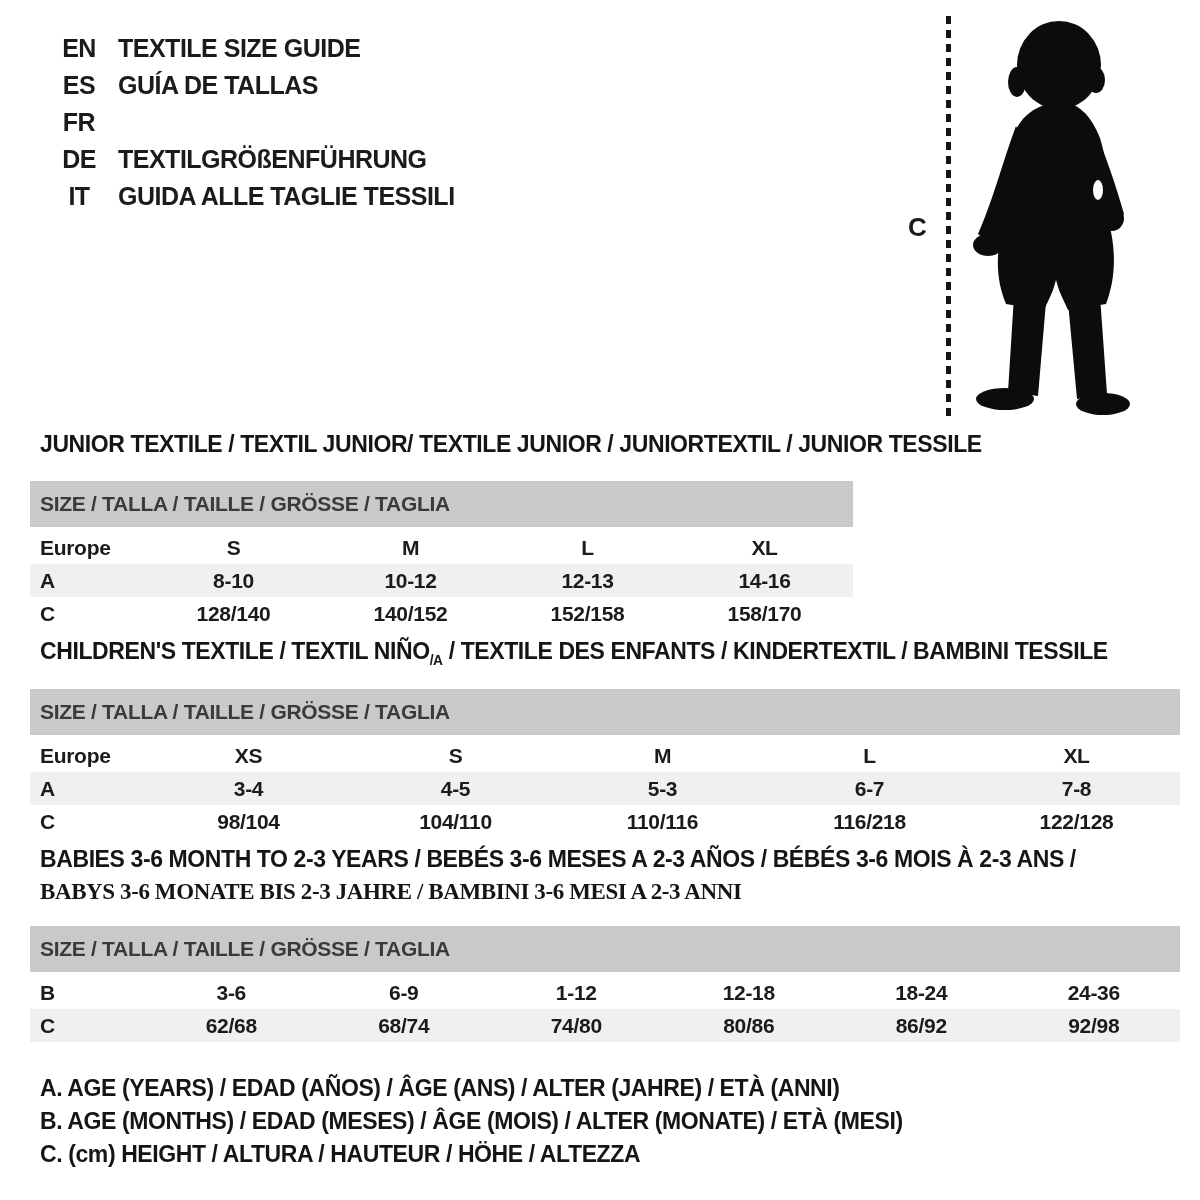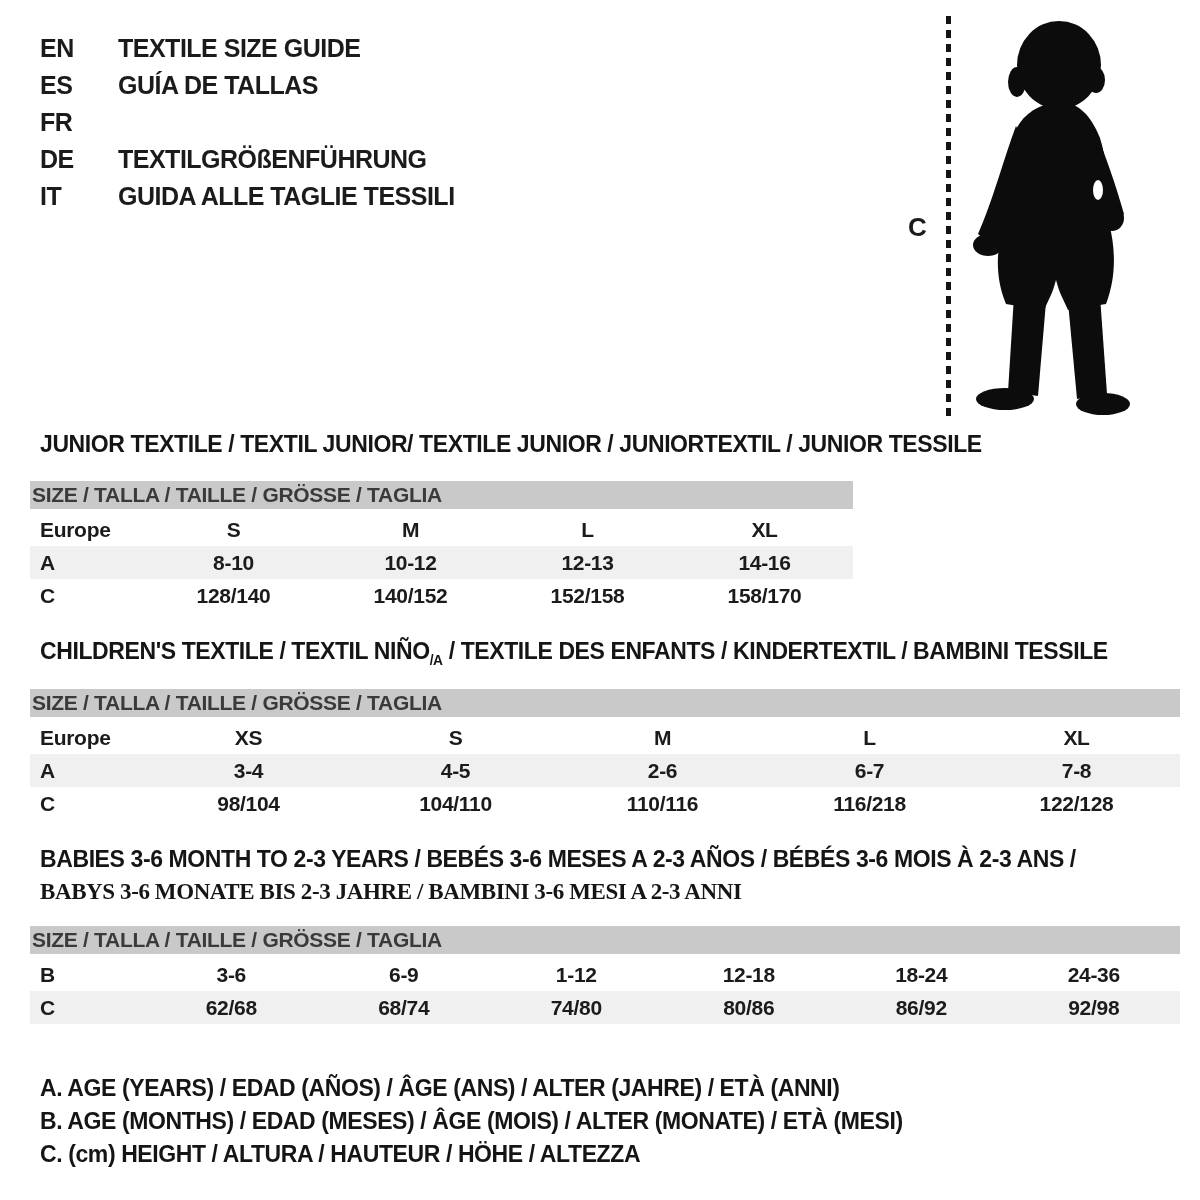--- a/index.html
+++ b/index.html
@@ -7,21 +7,21 @@
   body {
     width:1200px; height:1200px; position:relative; overflow:hidden;
     font-family:"Liberation Sans", sans-serif;
     color:#1b1b1b;
     -webkit-font-smoothing:antialiased;
   }
   .abs { position:absolute; }
 
   
   .lang-block { left:40px; top:30px; }
-  .lang-row { display:flex; height:37px; align-items:center; }
+  .lang-row { display:flex; height:37px; align-items:center;text-align:center; }
   .lang-code { width:78px; font-size:25px; font-weight:700; letter-spacing:-0.5px; }
   .lang-label { font-size:25px; font-weight:700; letter-spacing:-0.5px; }
 
   
   .measure-label { left:908px; top:212px; font-size:26px; font-weight:700; }
   .dotted-line {
     left:946px; top:16px; width:5px; height:402px;
     background:repeating-linear-gradient(to bottom, #141414 0 8px, transparent 8px 14px);
   }
   .silhouette { left:960px; top:18px; width:192px; height:404px; }
@@ -36,22 +36,22 @@
   .h-children { top:638px; }
   .h-babies1  { top:846px; }
   .h-babies2  { top:879px;font-family:Liberation Serif, serif; }
 
   
   .size-table { left:30px; }
   .t-junior   { top:481px; width:823px;  }
   .t-children { top:689px; width:1150px; }
   .t-babies   { top:926px; width:1150px; }
   .thead {
-    height:28px; background:#c9c9c9; margin-bottom:4px;
-    display:flex; align-items:center; padding-left:2px;
+    height:46px; background:#c9c9c9; margin-bottom:4px;
+    display:flex; align-items:center; padding-left:10px;
     font-size:21px; font-weight:700; letter-spacing:-0.3px; color:#3a3a3a;
   }
   .trow { display:flex; height:33px; align-items:center;
           font-size:21px; font-weight:700; letter-spacing:-0.3px;justify-content:space-between; }
   .trow.alt { background:#f0f0f0; }
   .tlabel { width:115px; padding-left:10px; flex:0 0 115px; }
   .tcell  { flex:1 1 0; text-align:center; }
 
   
   .legend { left:40px; top:1072px; }
@@ -148,21 +148,21 @@
     <span class="tcell">XS</span>
     <span class="tcell">S</span>
     <span class="tcell">M</span>
     <span class="tcell">L</span>
     <span class="tcell">XL</span>
   </div>
   <div class="trow alt">
     <span class="tlabel">A</span>
     <span class="tcell">3-4</span>
     <span class="tcell">4-5</span>
-    <span class="tcell">2-6</span>
+    <span class="tcell">5-3</span>
     <span class="tcell">6-7</span>
     <span class="tcell">7-8</span>
   </div>
   <div class="trow">
     <span class="tlabel">C</span>
     <span class="tcell">98/104</span>
     <span class="tcell">104/110</span>
     <span class="tcell">110/116</span>
     <span class="tcell">116/218</span>
     <span class="tcell">122/128</span>

